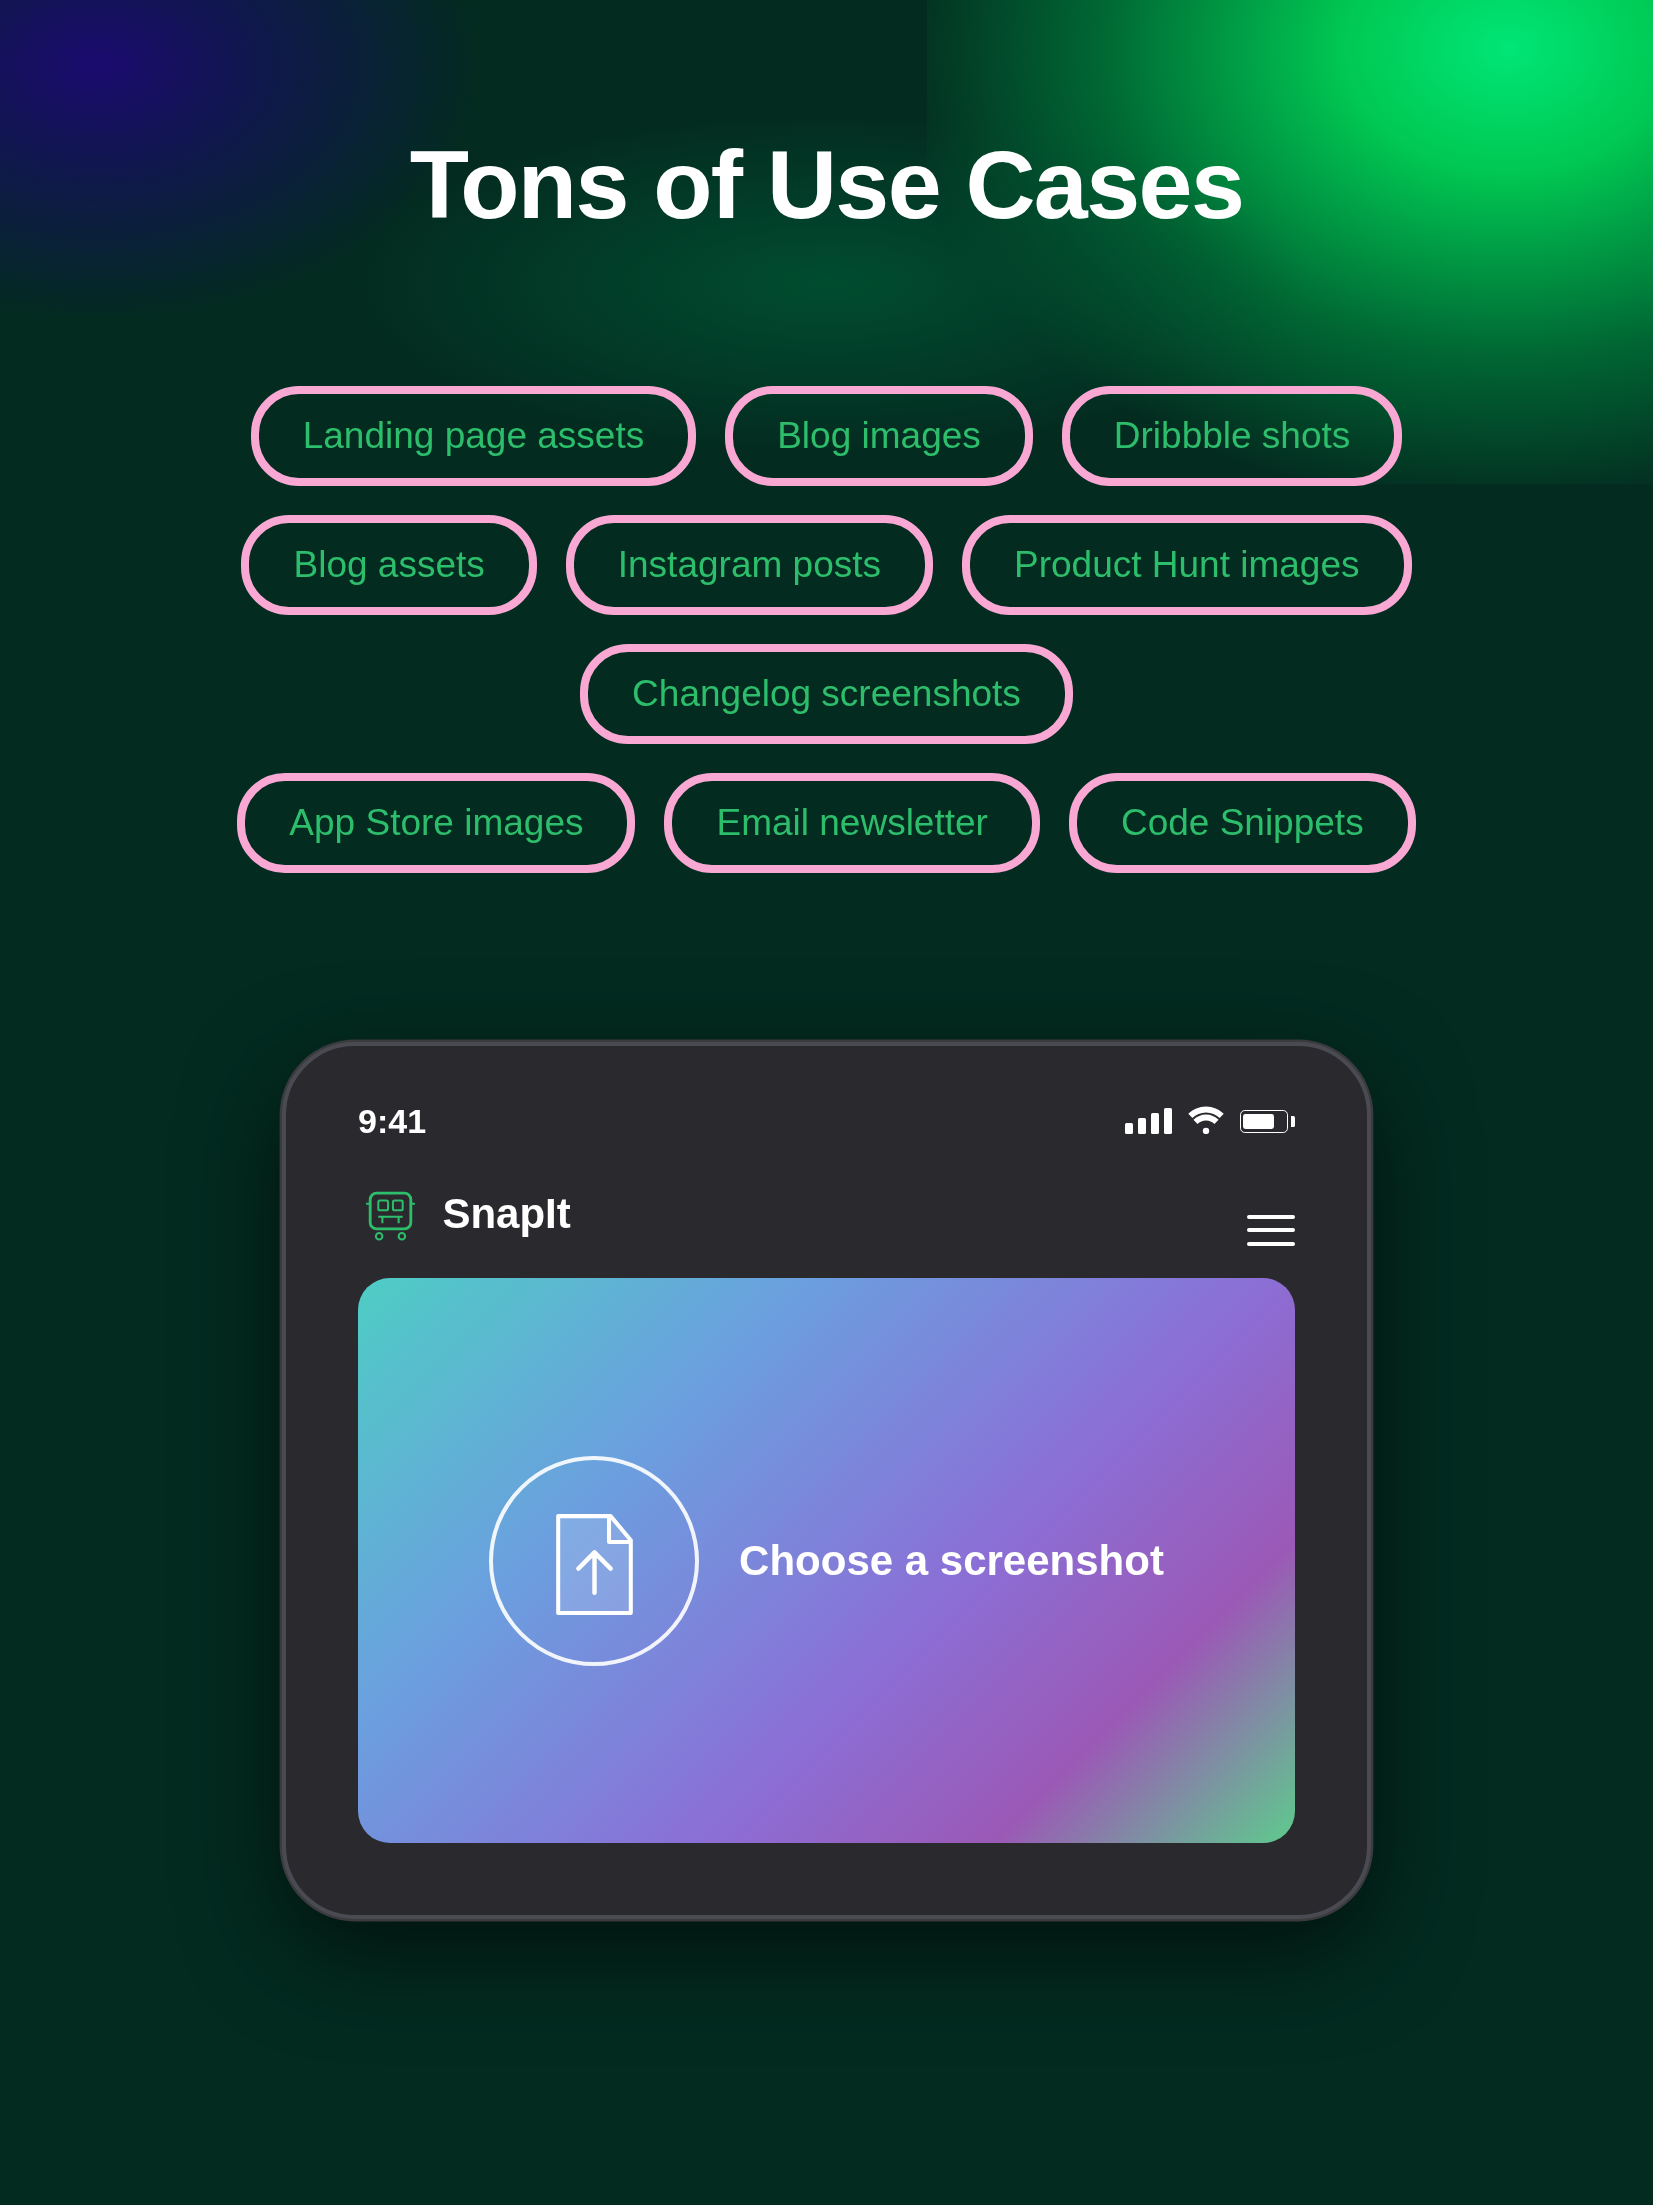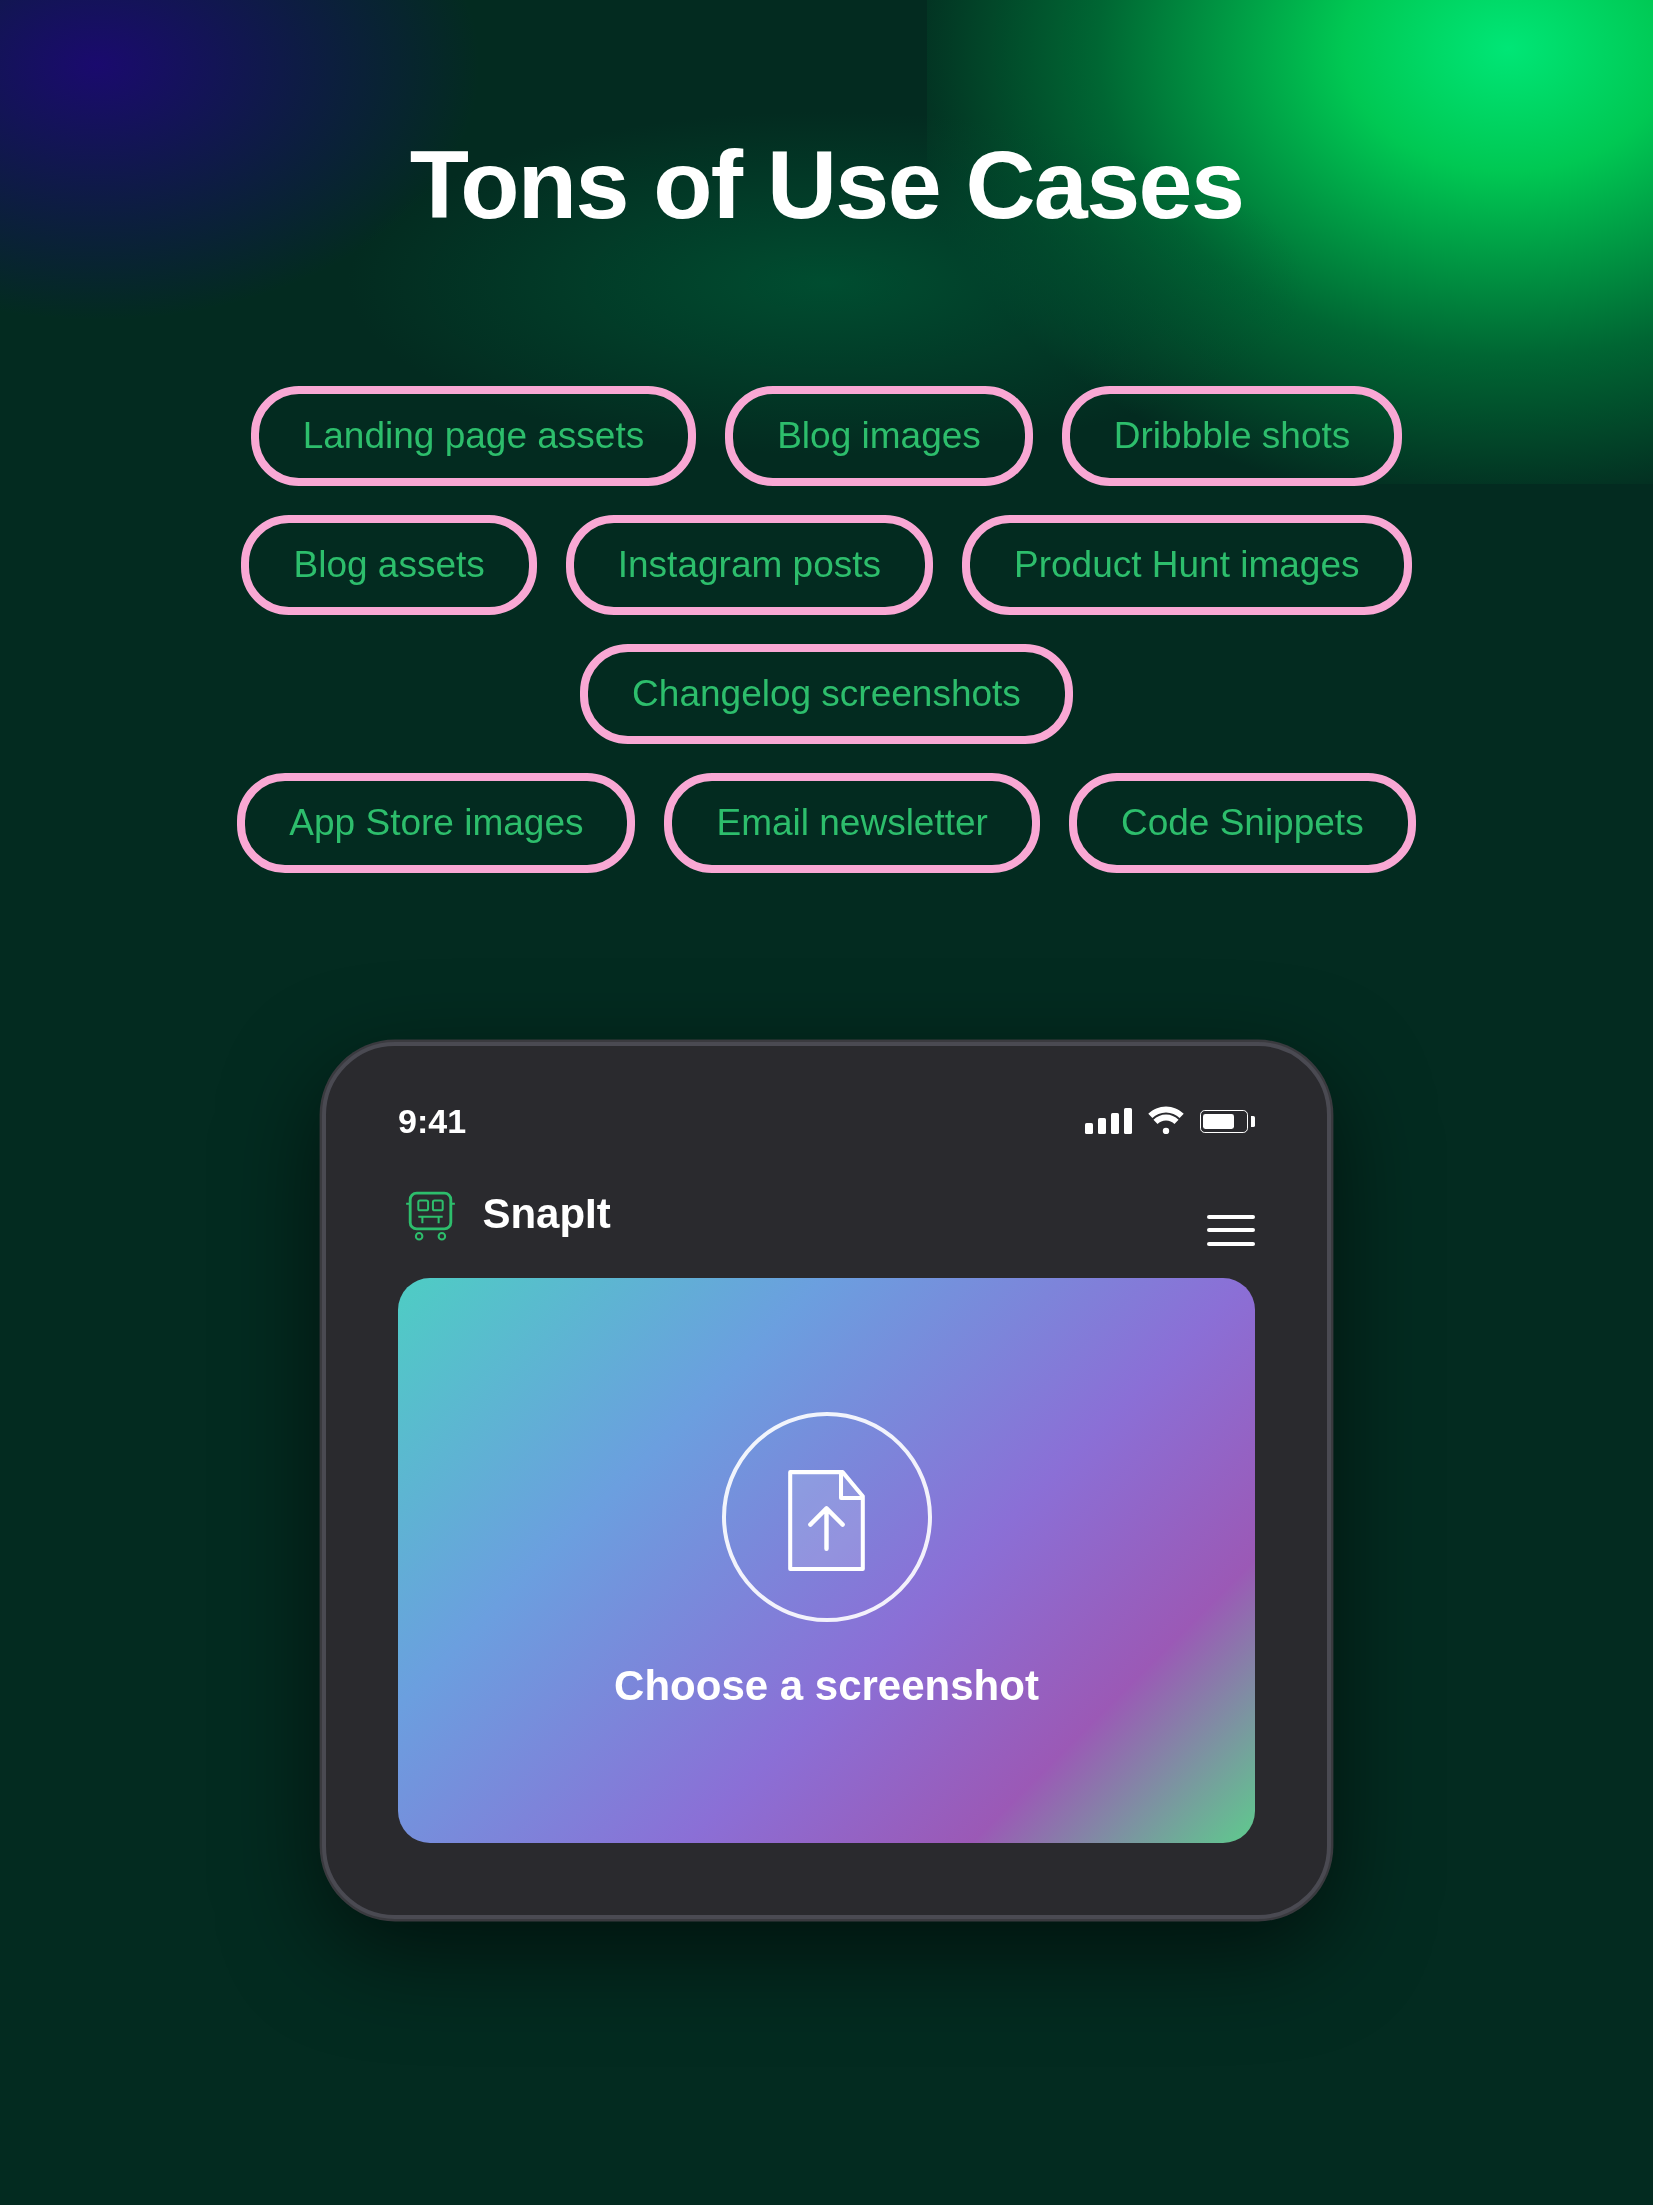--- a/index.html
+++ b/index.html
@@ -101,21 +101,21 @@
 
     
     .phone-mockup-wrapper {
       display: flex;
       justify-content: center;
       width: 100%;
       margin-top: 24px;
     }
 
     .phone-mockup {
-      width: 1009px;
+      width: 1089px;
       background: #2a2a2e;
       border-radius: 73px;
       border: 4.8px solid #4a4a52;
       padding: 40px;
       position: relative;
       box-shadow: 0 0 0 2.4px #3a3a3f, 0 32px 97px rgba(0,0,0,0.6);
     }
 
     
     .status-bar {
@@ -230,21 +230,21 @@
       border-radius: 2.4px;
     }
 
     
     .upload-card {
       margin: 0 32px 32px 32px;
       border-radius: 32px;
       background: linear-gradient(135deg, #4ecdc4 0%, #6b9fdf 30%, #8b6fd6 60%, #9b59b6 80%, #5ecb8d 100%);
       height: 565px;
       display: flex;
-      flex-direction: column;
+      flex-direction: row;
       align-items: center;
       justify-content: center;
       gap: 40px;
     }
 
     .upload-circle {
       width: 210px;
       height: 210px;
       border: 4px solid rgba(255,255,255,0.9);
       border-radius: 50%;

